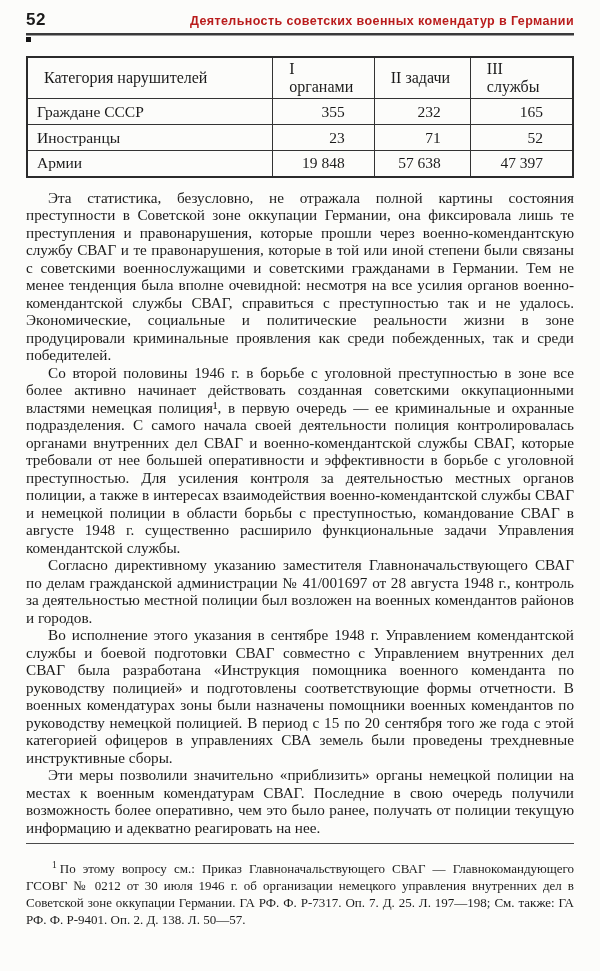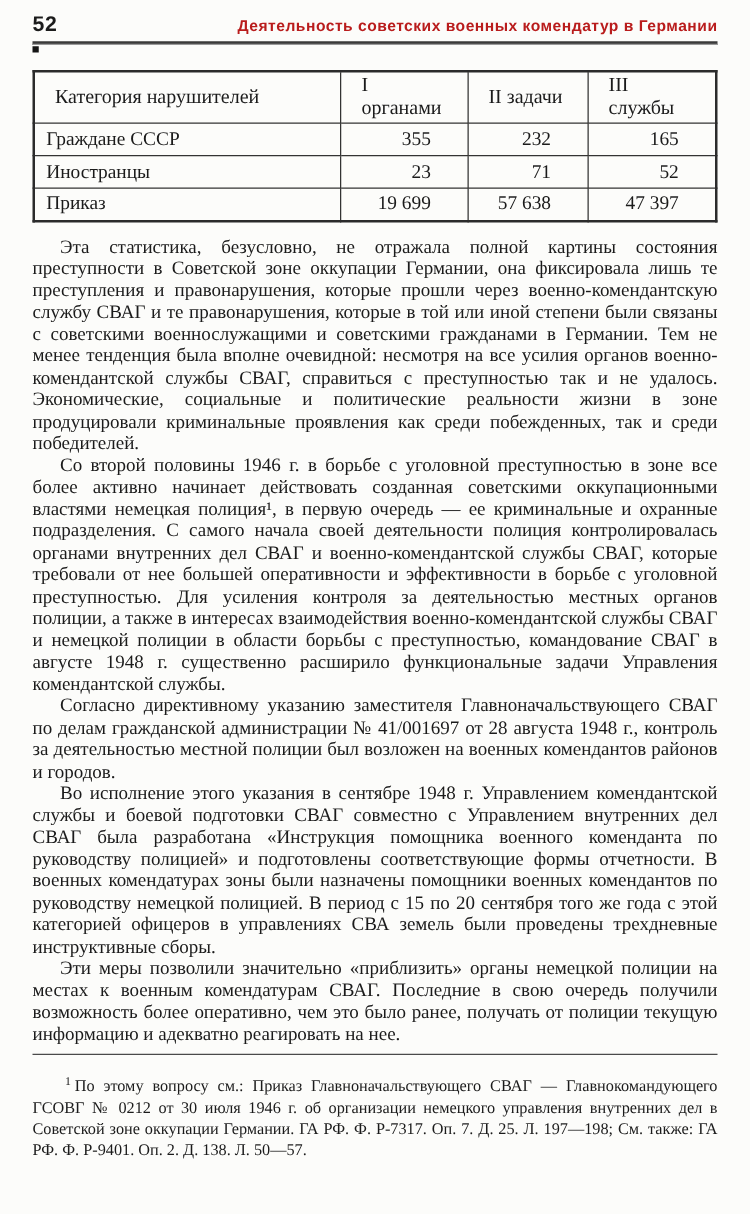--- a/index.html
+++ b/index.html
@@ -126,22 +126,22 @@
           <td class="val">232</td>
           <td class="val">165</td>
         </tr>
         <tr>
           <td class="cat">Иностранцы</td>
           <td class="val">23</td>
           <td class="val">71</td>
           <td class="val">52</td>
         </tr>
         <tr>
-          <td class="cat">Приказ</td>
-          <td class="val">19 699</td>
+          <td class="cat">Армии</td>
+          <td class="val">19 848</td>
           <td class="val">57 638</td>
           <td class="val">47 397</td>
         </tr>
       </tbody>
     </table>
   </div>
 
   <main class="body-text">
     <p>Эта статистика, безусловно, не отражала полной картины состояния преступности в Советской зоне оккупации Германии, она фиксировала лишь те преступления и правонарушения, которые прошли через военно-комендантскую службу СВАГ и те правонарушения, которые в той или иной степени были связаны с советскими военнослужащими и советскими гражданами в Германии. Тем не менее тенденция была вполне очевидной: несмотря на все усилия органов военно-комендантской службы СВАГ, справиться с преступностью так и не удалось. Экономические, социальные и политические реальности жизни в зоне продуцировали криминальные проявления как среди побежденных, так и среди победителей.</p>
     <p>Со второй половины 1946 г. в борьбе с уголовной преступностью в зоне все более активно начинает действовать созданная советскими оккупационными властями немецкая полиция¹, в первую очередь — ее криминальные и охранные подразделения. С самого начала своей деятельности полиция контролировалась органами внутренних дел СВАГ и военно-комендантской службы СВАГ, которые требовали от нее большей оперативности и эффективности в борьбе с уголовной преступностью. Для усиления контроля за деятельностью местных органов полиции, а также в интересах взаимодействия военно-комендантской службы СВАГ и немецкой полиции в области борьбы с преступностью, командование СВАГ в августе 1948 г. существенно расширило функциональные задачи Управления комендантской службы.</p>

